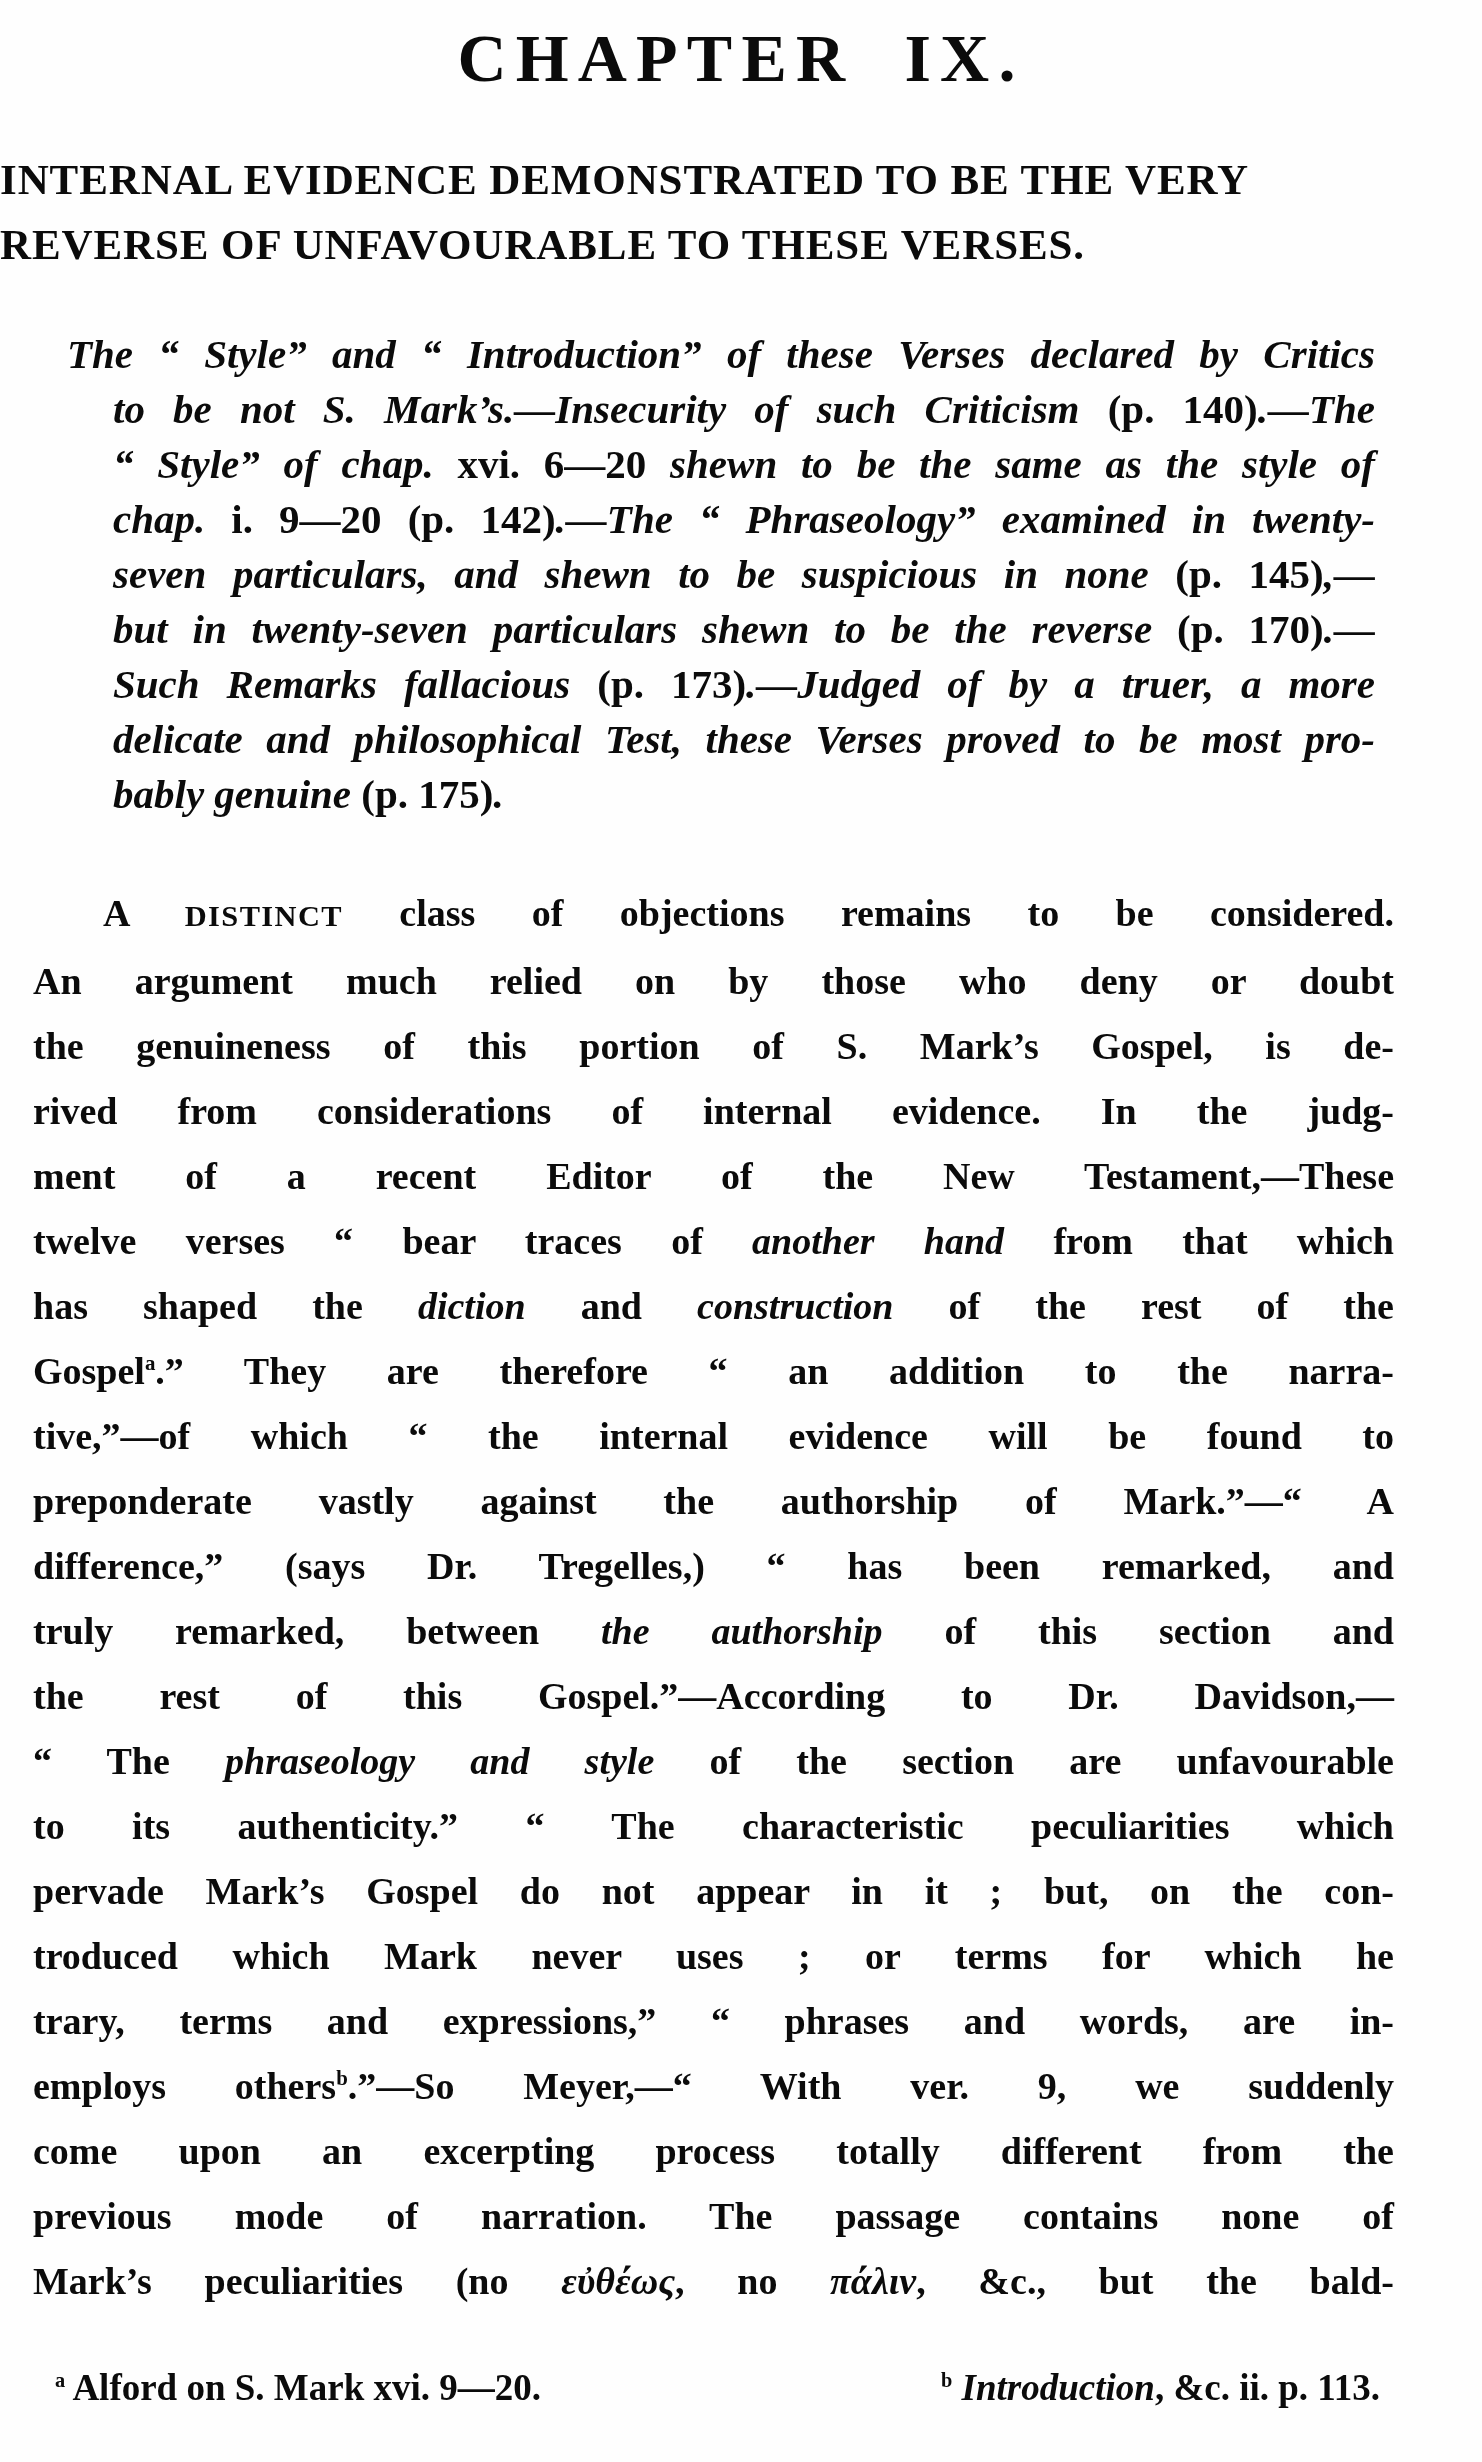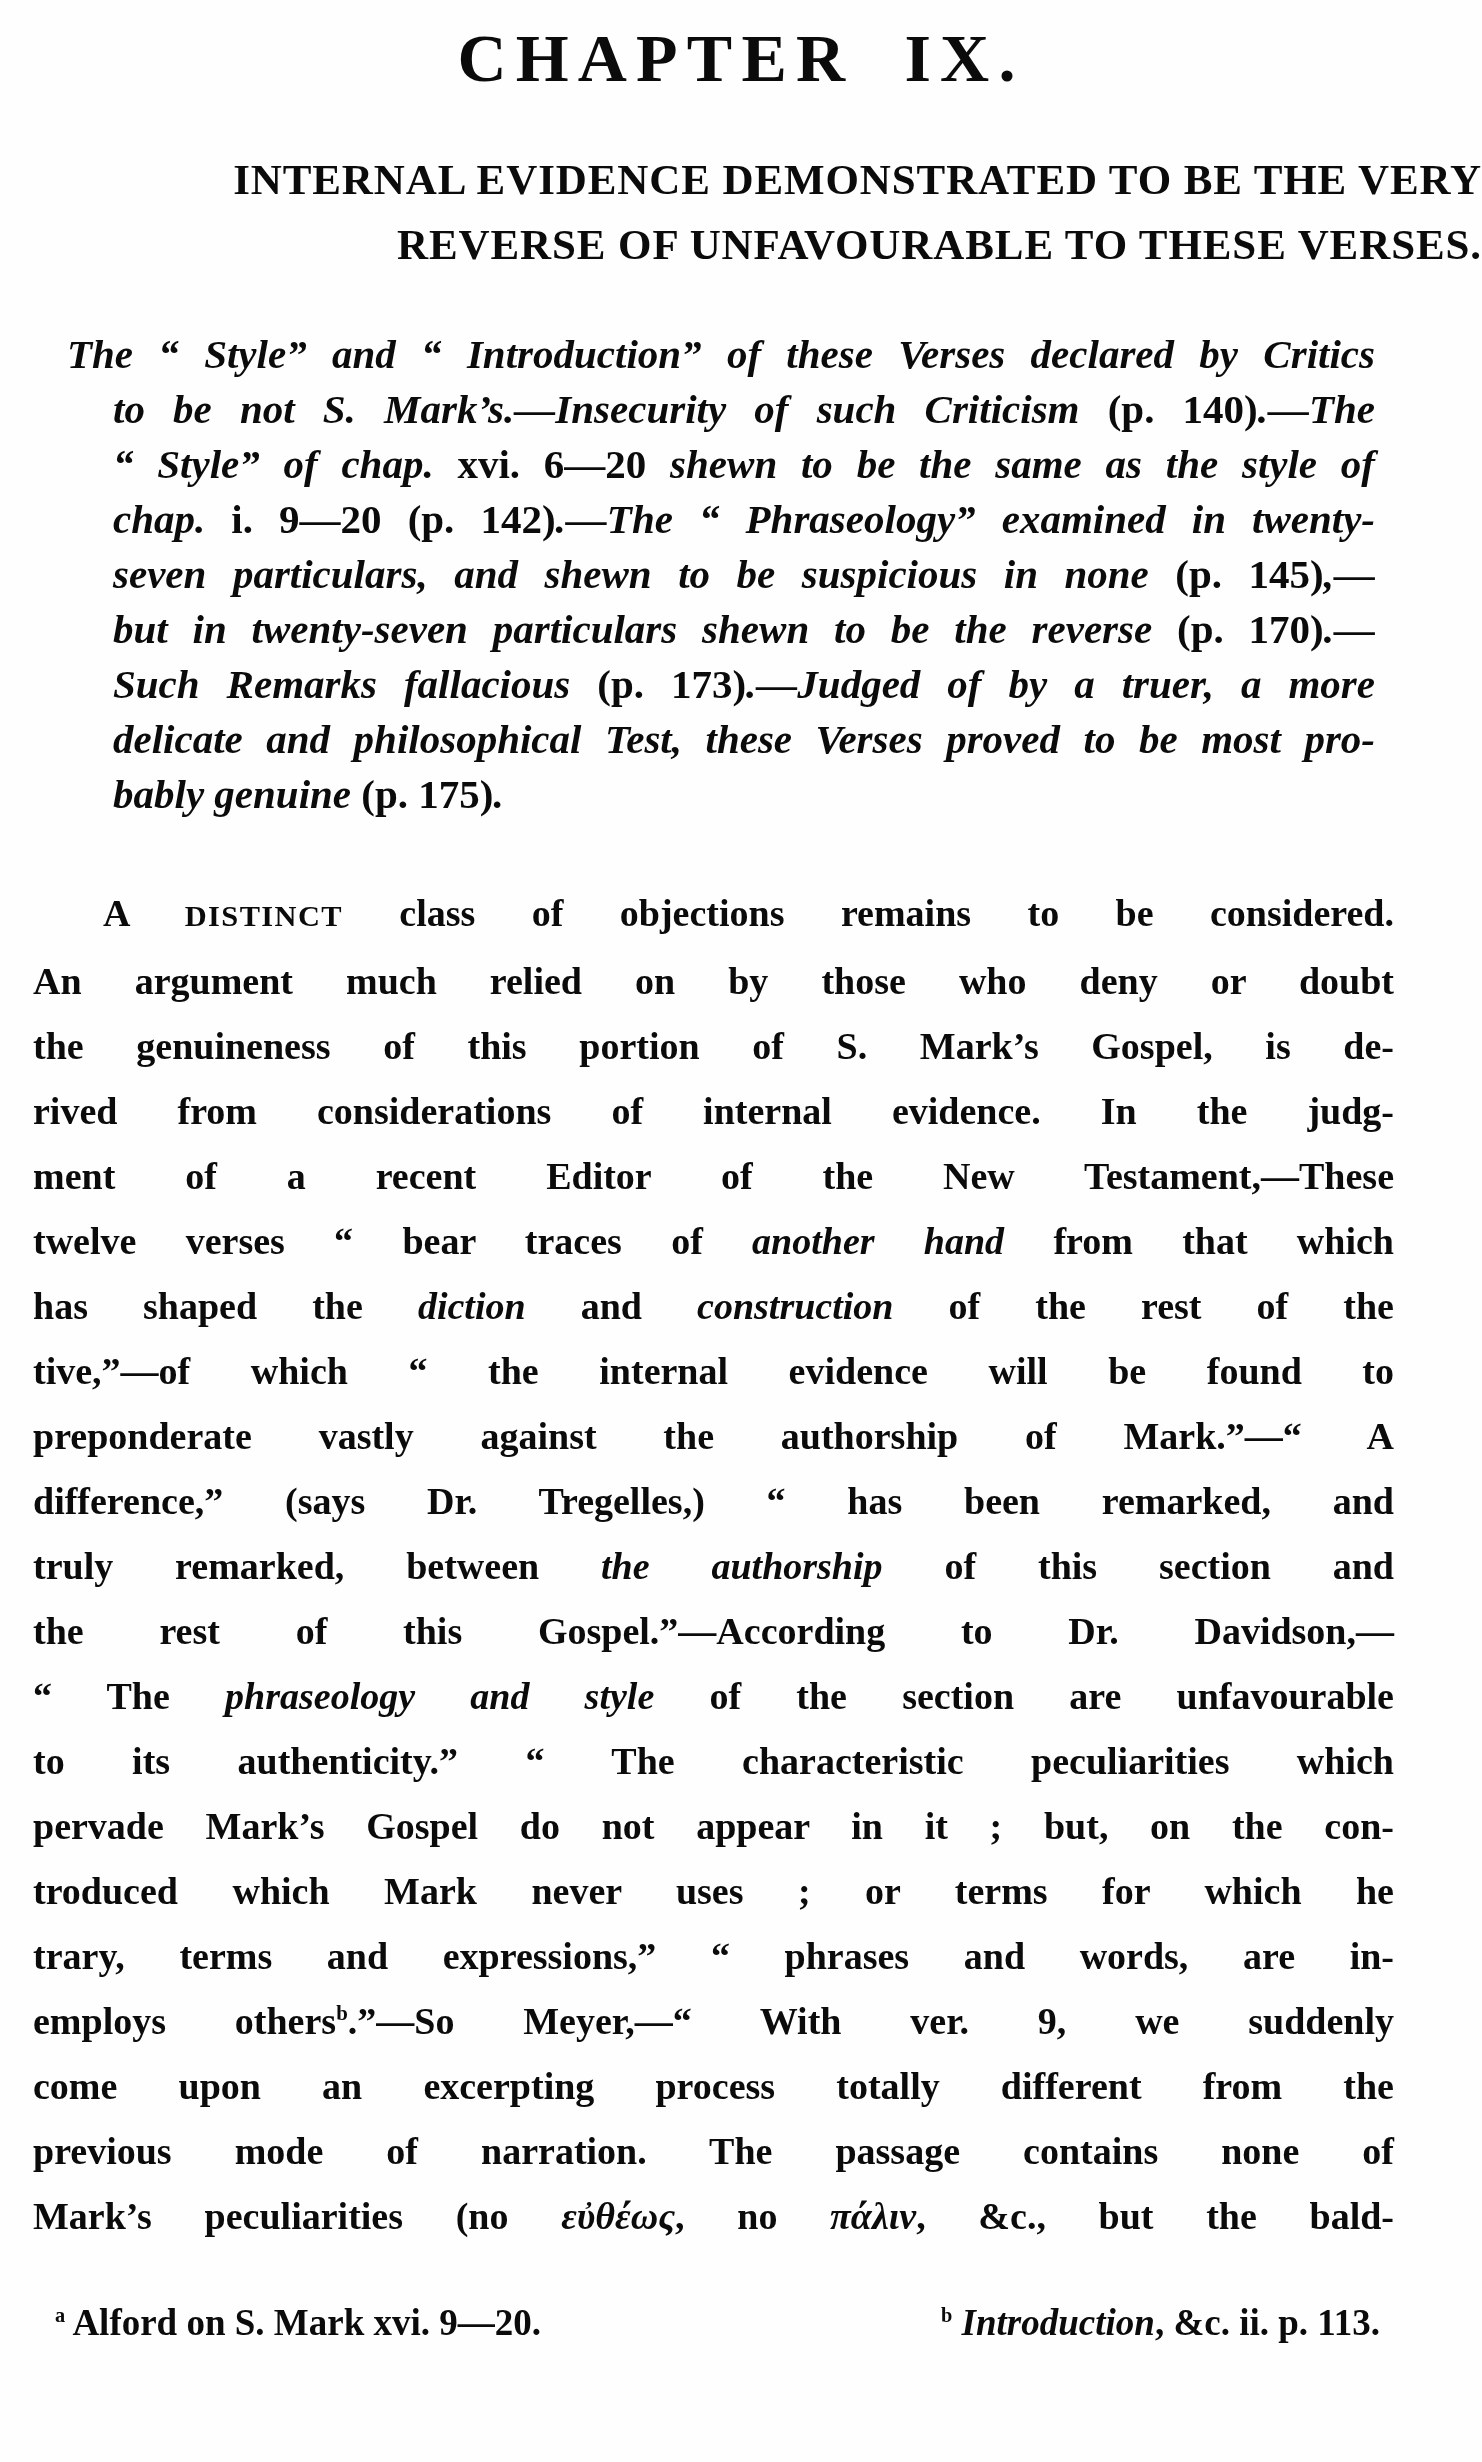--- a/index.html
+++ b/index.html
@@ -18,21 +18,21 @@
     text-align: center;
     font-size: 68px;
     line-height: 68px;
     font-weight: 700;
     letter-spacing: 9.2px;
     word-spacing: 24px;
   }
 
   .heading {
     margin-top: 55px;
-    text-align: right;
+    text-align: left;
     font-size: 43px;
     line-height: 65px;
     font-weight: 700;
     letter-spacing: 0.9px;
   }
 
   .summary {
     margin: 50px 107px 0 113px;
     font-size: 41px;
     line-height: 55px;
@@ -104,20 +104,21 @@
     </div>
 
   <div class="body-text">
       <div class="body-line">A <span class="sc">DISTINCT</span> class of objections remains to be considered.</div>
       <div class="body-line">An argument much relied on by those who deny or doubt</div>
       <div class="body-line">the genuineness of this portion of S. Mark’s Gospel, is de-</div>
       <div class="body-line">rived from considerations of internal evidence.  In the judg-</div>
       <div class="body-line">ment of a recent Editor of the New Testament,—These</div>
       <div class="body-line">twelve verses “ bear traces of <em>another hand</em> from that which</div>
       <div class="body-line">has shaped the <em>diction</em> and <em>construction</em> of the rest of the</div>
+      <div class="body-line">Gospel<sup>a</sup>.”  They are therefore “ an addition to the narra-</div>
       <div class="body-line">tive,”—of which “ the internal evidence will be found to</div>
       <div class="body-line">preponderate vastly against the authorship of Mark.”—“ A</div>
       <div class="body-line">difference,” (says Dr. Tregelles,) “ has been remarked, and</div>
       <div class="body-line">truly remarked, between <em>the authorship</em> of this section and</div>
       <div class="body-line">the rest of this Gospel.”—According to Dr. Davidson,—</div>
       <div class="body-line">“ The <em>phraseology and style</em> of the section are unfavourable</div>
       <div class="body-line">to its authenticity.”  “ The characteristic peculiarities which</div>
       <div class="body-line">pervade Mark’s Gospel do not appear in it ; but, on the con-</div>
       <div class="body-line">troduced which Mark never uses ; or terms for which he</div>
       <div class="body-line">trary, terms and expressions,” “ phrases and words, are in-</div>

